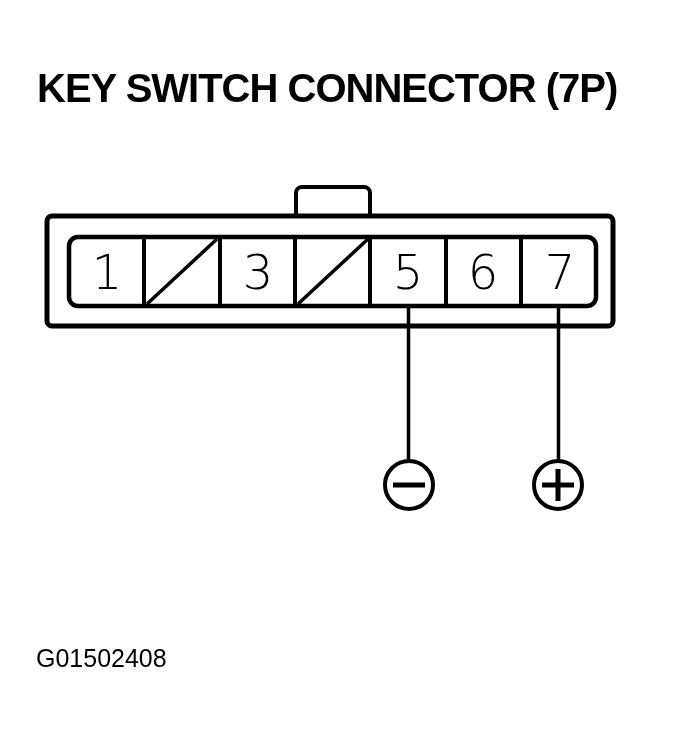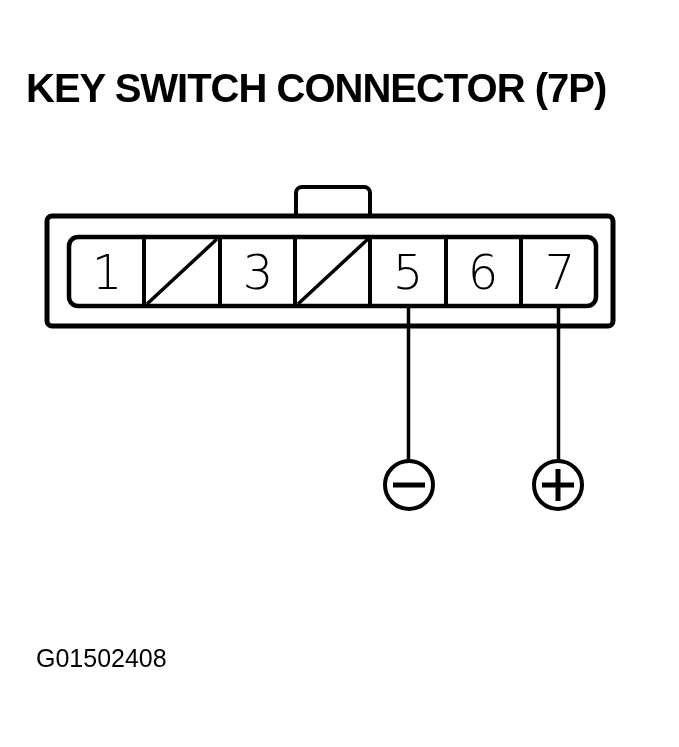--- a/index.html
+++ b/index.html
@@ -11,21 +11,21 @@
     position: relative;
     width: 679px;
     height: 747px;
     background: #ffffff;
     overflow: hidden;
     font-family: "Liberation Sans", sans-serif;
     color: #000000;
   }
   .title {
     position: absolute;
-    left: 26px;
+    left: 37px;
     top: 68px;
     font-size: 40px;
     font-weight: bold;
     letter-spacing: -1px;
     white-space: nowrap;
     line-height: 1;
   }
   .diagram-svg {
     position: absolute;
     left: 0;

